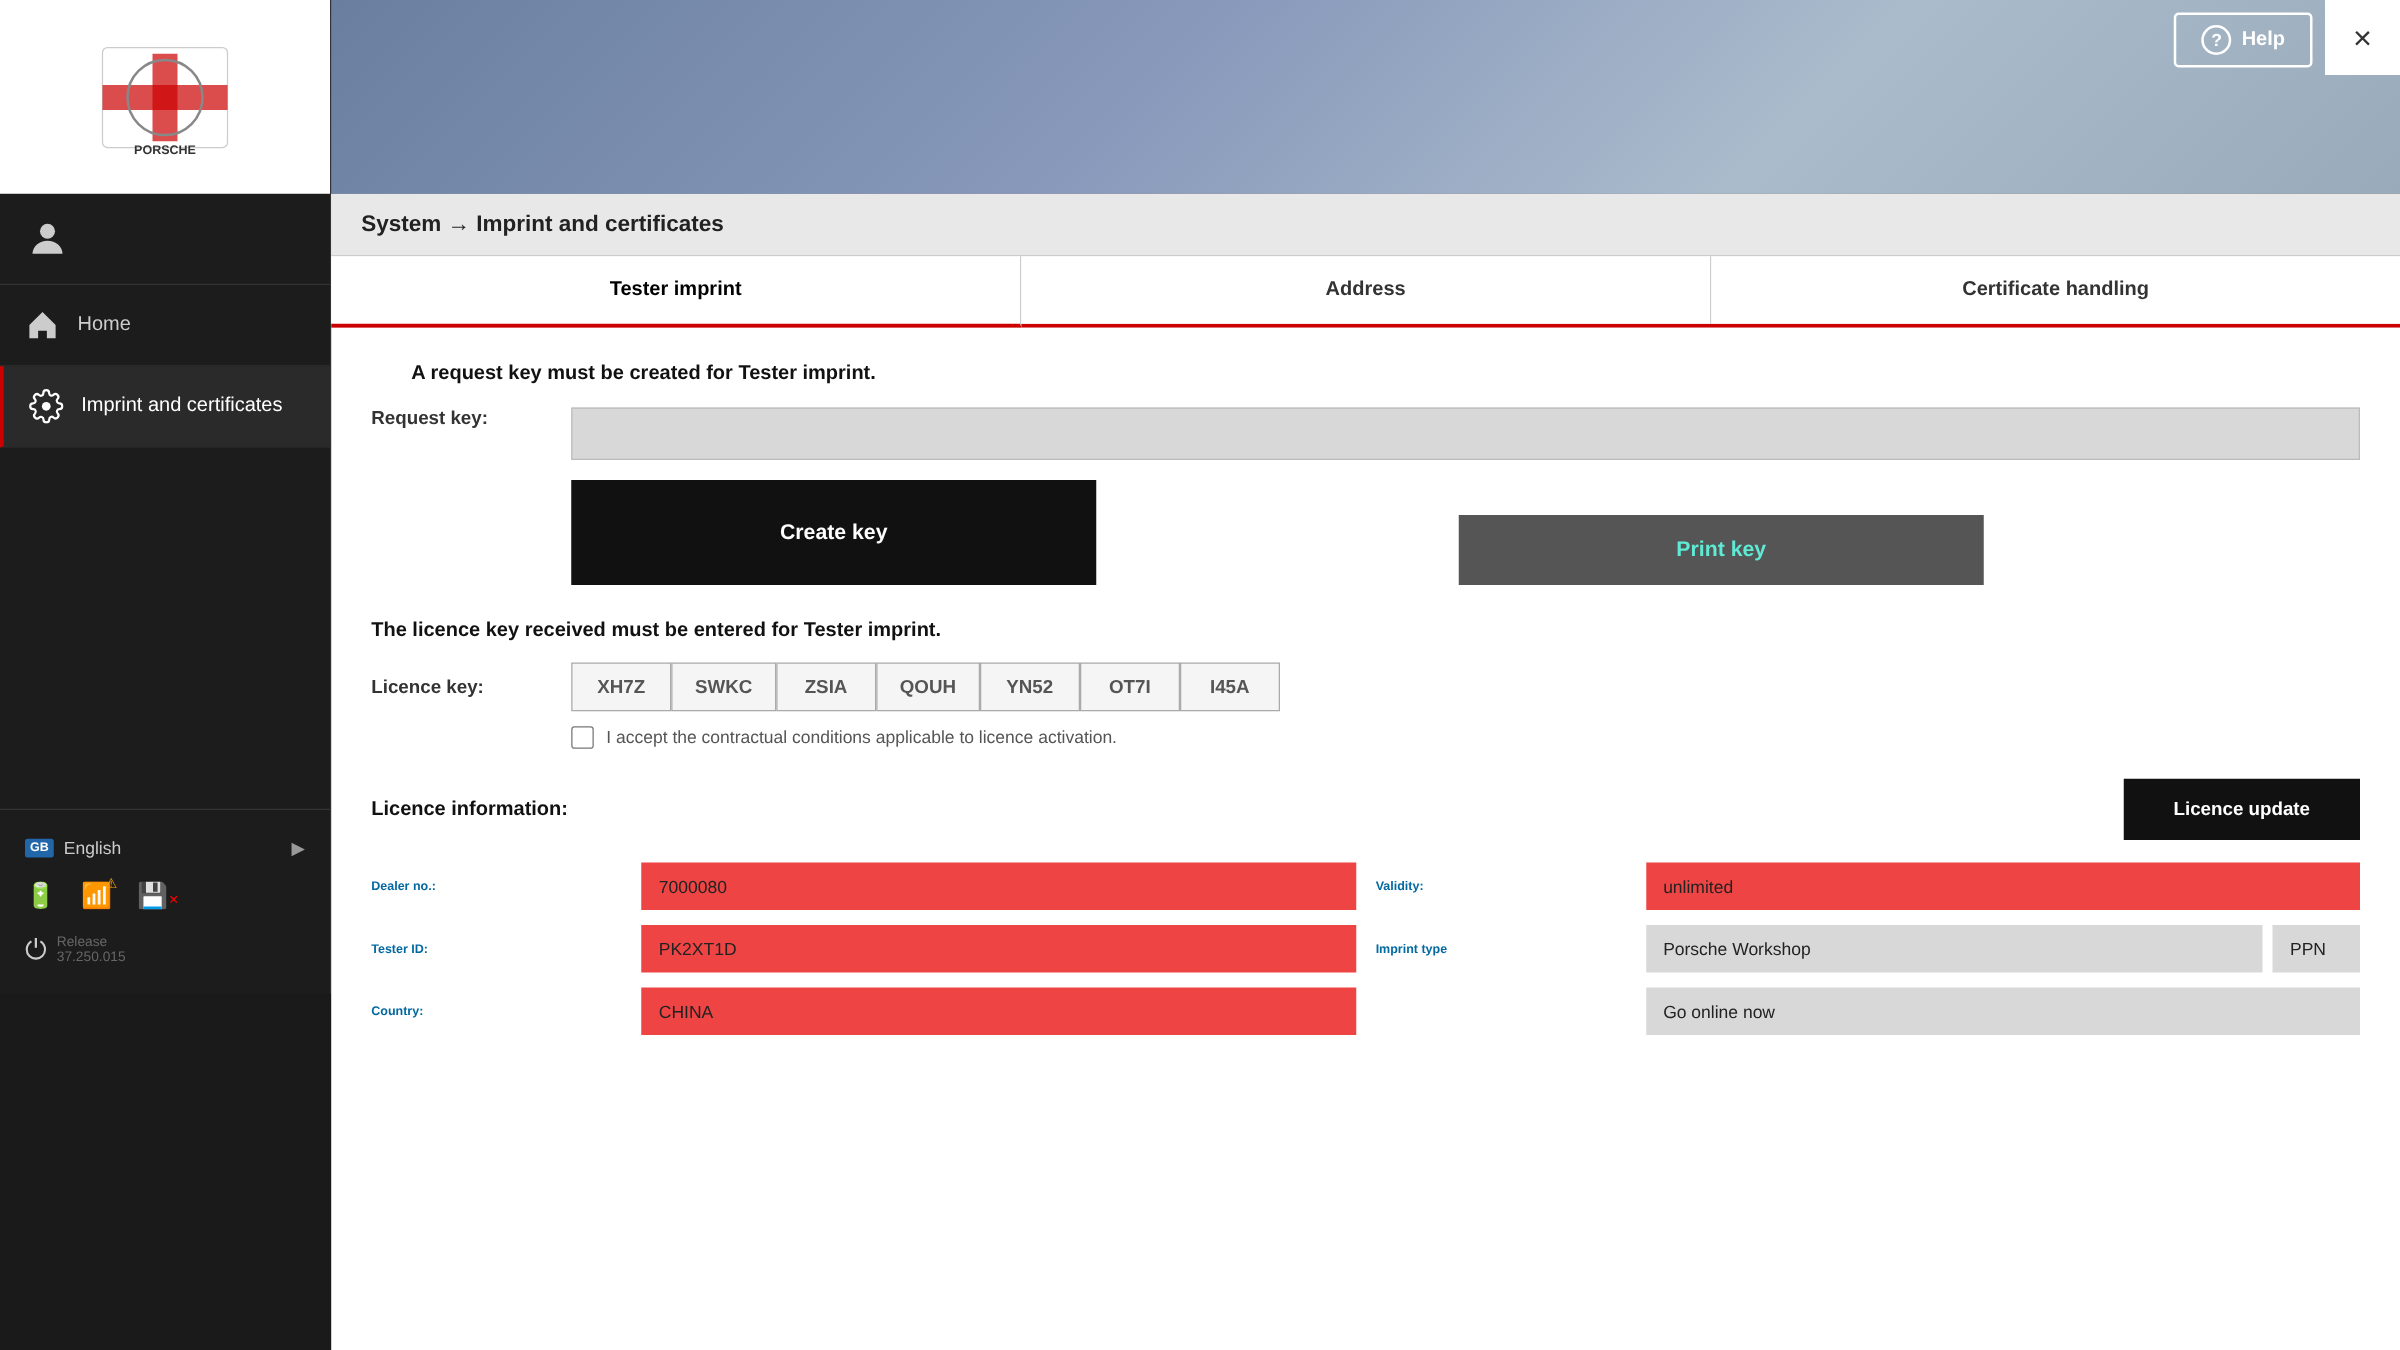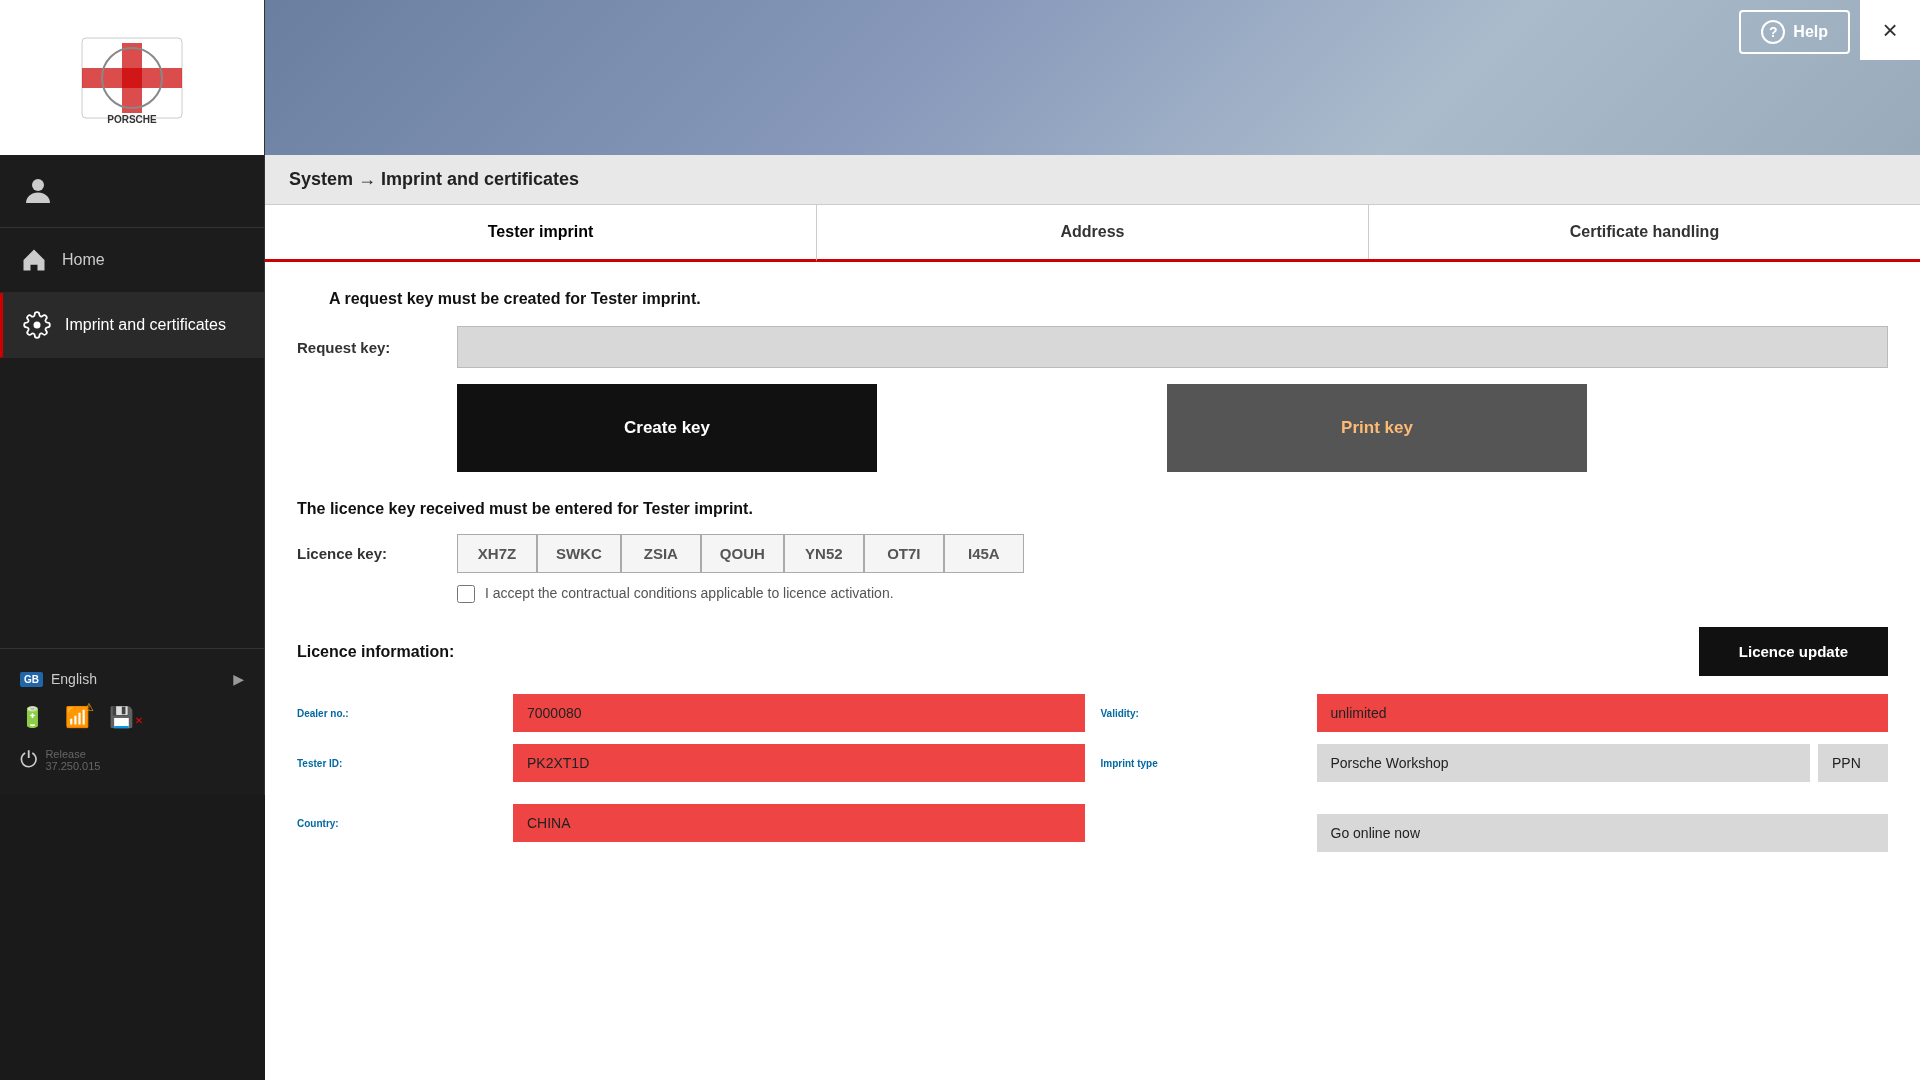--- a/index.html
+++ b/index.html
@@ -177,21 +177,21 @@
       font-size: 16px;
       font-weight: bold;
       color: #111;
       margin-bottom: 18px;
       margin-left: 32px;
     }
 
     
     .form-row {
       display: flex;
-      align-items: center;
+      align-items: flex-start;
       margin-bottom: 16px;
     }
     .form-label {
       font-size: 15px;
       font-weight: bold;
       color: #333;
       width: 160px;
       flex-shrink: 0;
     }
     .request-key-input {
@@ -215,29 +215,30 @@
       border: none;
       font-size: 17px;
       font-weight: bold;
       padding: 18px 60px;
       cursor: pointer;
       flex: 1;
       max-width: 420px;
     }
     .btn-print-key {
       background: #555;
-      color: #fdba74;
+      color: #5eead4;
       border: none;
       font-size: 17px;
       font-weight: bold;
-      padding: 34px 60px;
+      padding: 18px 60px;
       cursor: pointer;
       flex: 1;
       max-width: 420px;
       margin-left: 290px;
+      margin-top: 28px;
     }
 
     
     .licence-key-title {
       font-size: 16px;
       font-weight: bold;
       color: #111;
       margin-bottom: 16px;
     }
     .licence-key-row {
@@ -349,21 +350,20 @@
       border: none;
       padding: 10px 14px;
       font-size: 14px;
       color: #222;
       min-height: 38px;
       display: flex;
       align-items: center;
       cursor: pointer;
       width: 100%;
       text-align: left;
-      margin-top: 20px;
     }
 
     .help-btn {
       position: absolute;
       top: 10px;
       right: 70px;
       background: transparent;
       border: 2px solid #fff;
       color: #fff;
       font-size: 16px;

